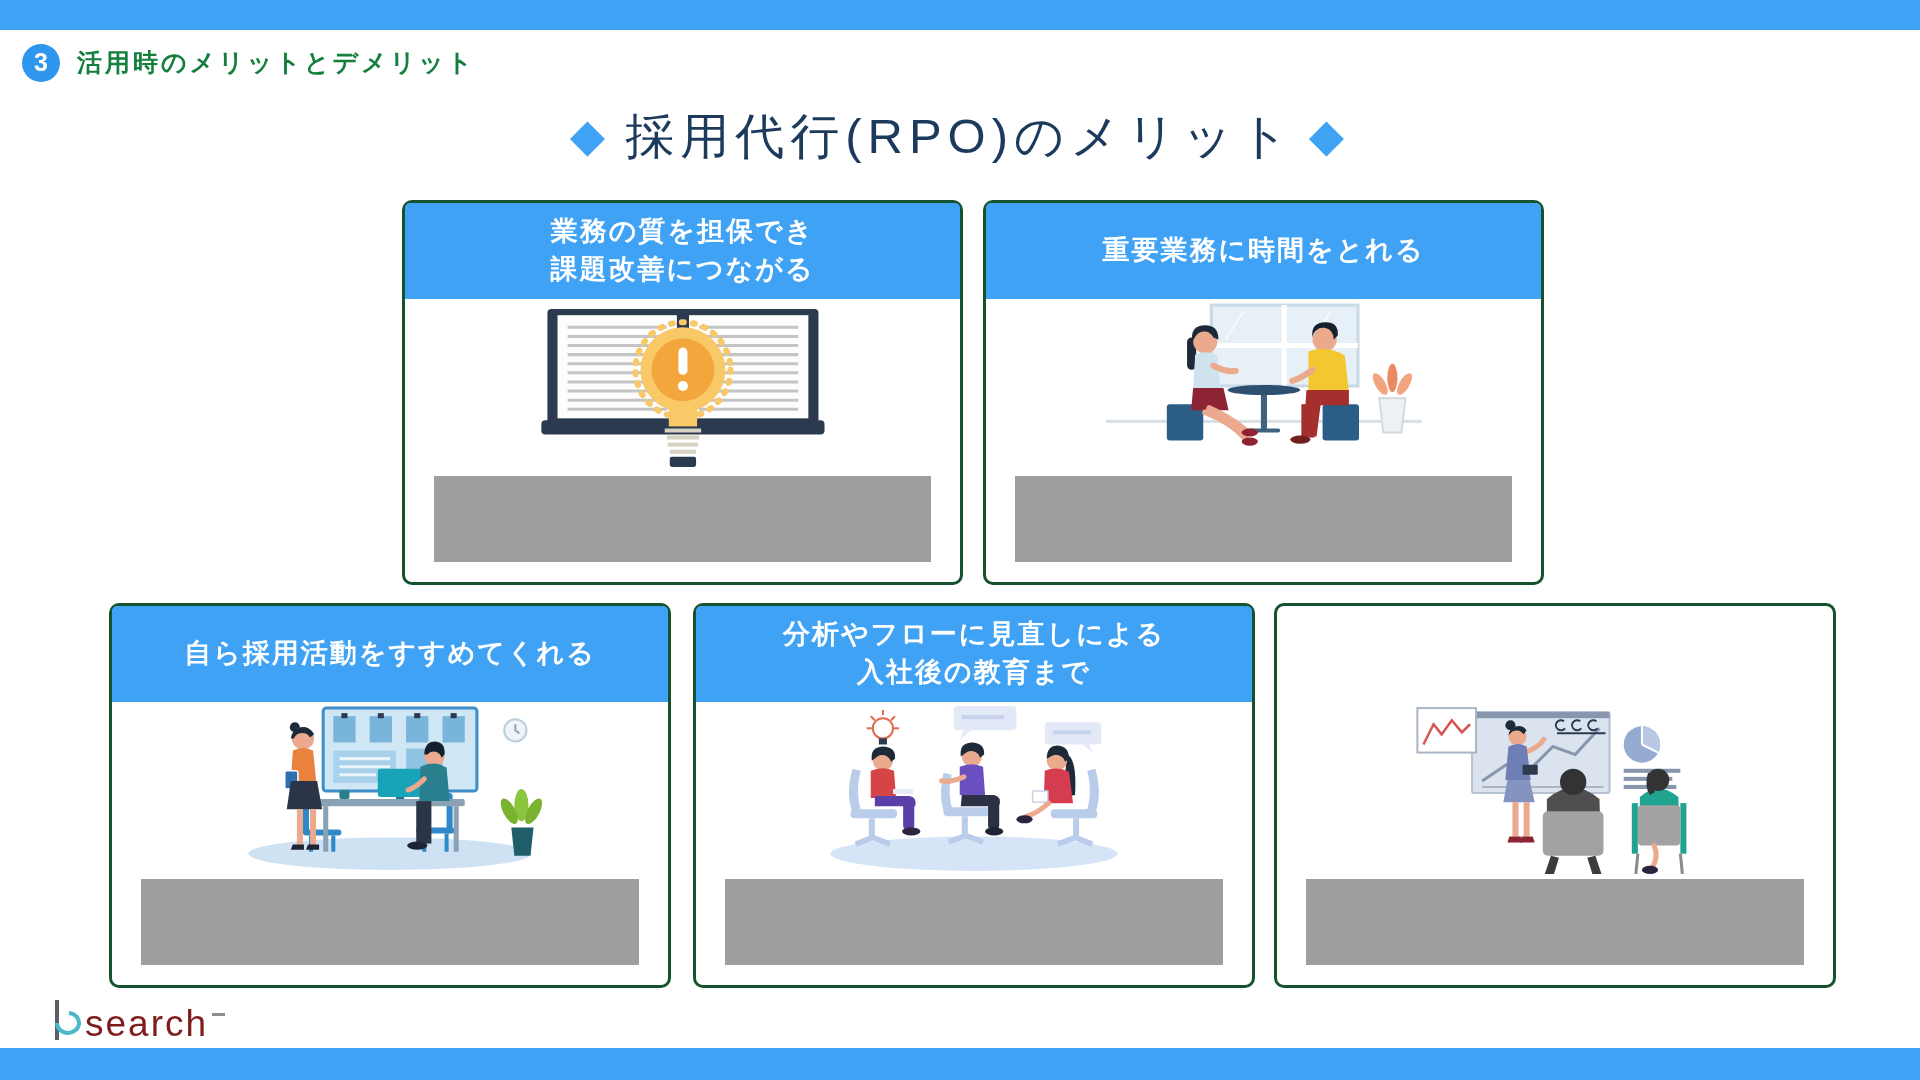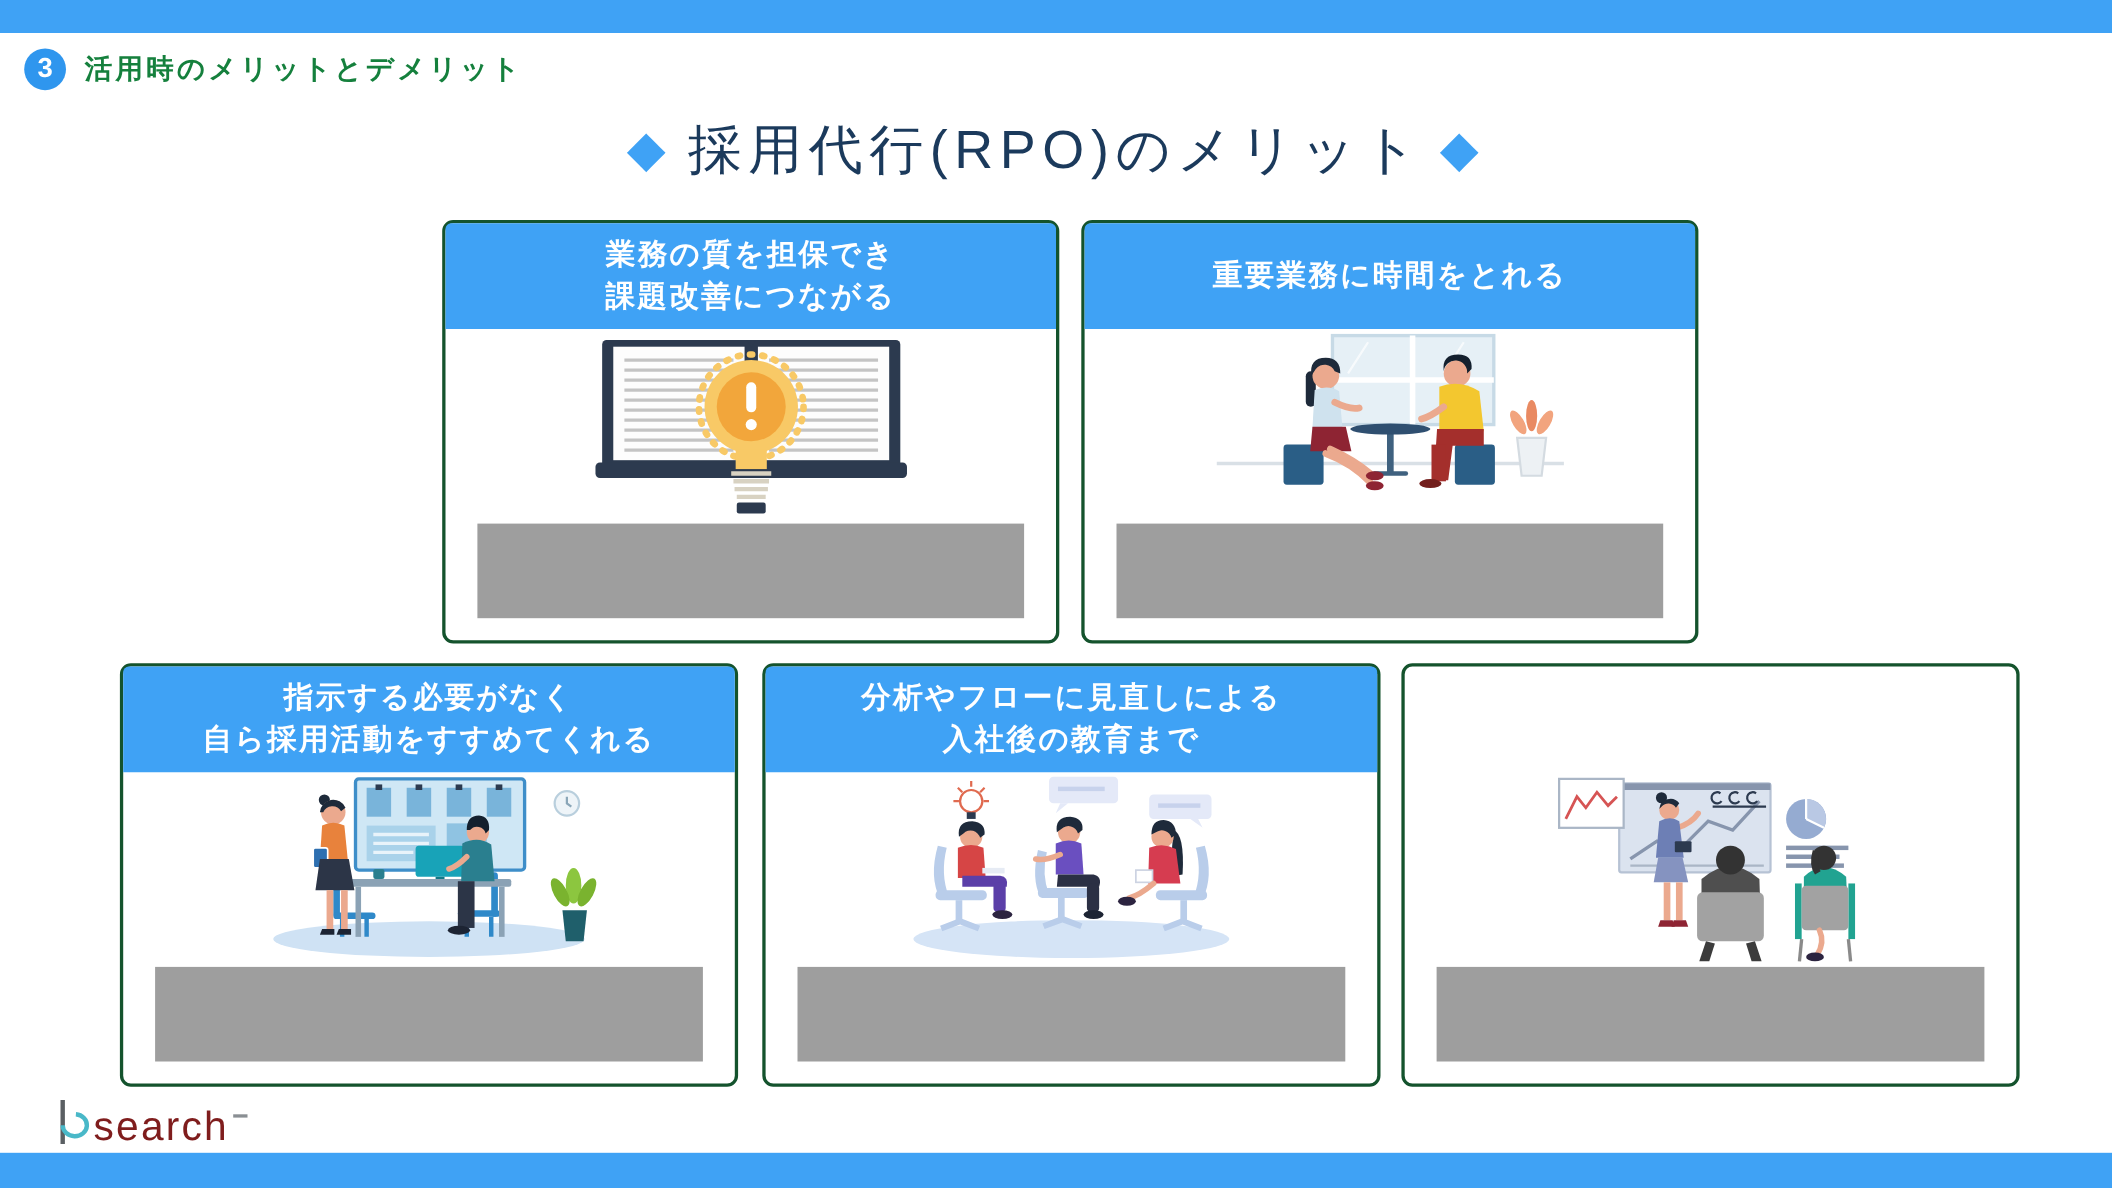--- a/index.html
+++ b/index.html
@@ -144,21 +144,20 @@
         <path d="M212 90 h42 v15 h-28 l-4 31 h-13 z" fill="#a42f2c"></path>
         <rect x="207" y="104" width="13" height="33" fill="#a42f2c"></rect>
         <ellipse cx="206" cy="139" rx="10" ry="4" fill="#731f1d"></ellipse>
       </svg>
     </div>
     <div class="gray-block"></div>
   </section>
 
   <section class="card c3">
     <header class="card-head">
-      <span>指示する必要がなく</span>
       <span>自ら採用活動をすすめてくれる</span>
     </header>
     <div class="card-body">
       <svg viewBox="0 0 340 175">
         <ellipse cx="170" cy="150" rx="140" ry="16" fill="#cfe2f4"></ellipse>
         <rect x="104" y="6" width="152" height="82" rx="3" fill="#cfe7f5" stroke="#3e8ec9" stroke-width="3"></rect>
         <g fill="#79b4da">
           <rect x="114" y="14" width="22" height="26"></rect>
             <rect x="150" y="14" width="22" height="26"></rect>
           <rect x="186" y="14" width="22" height="26"></rect>

